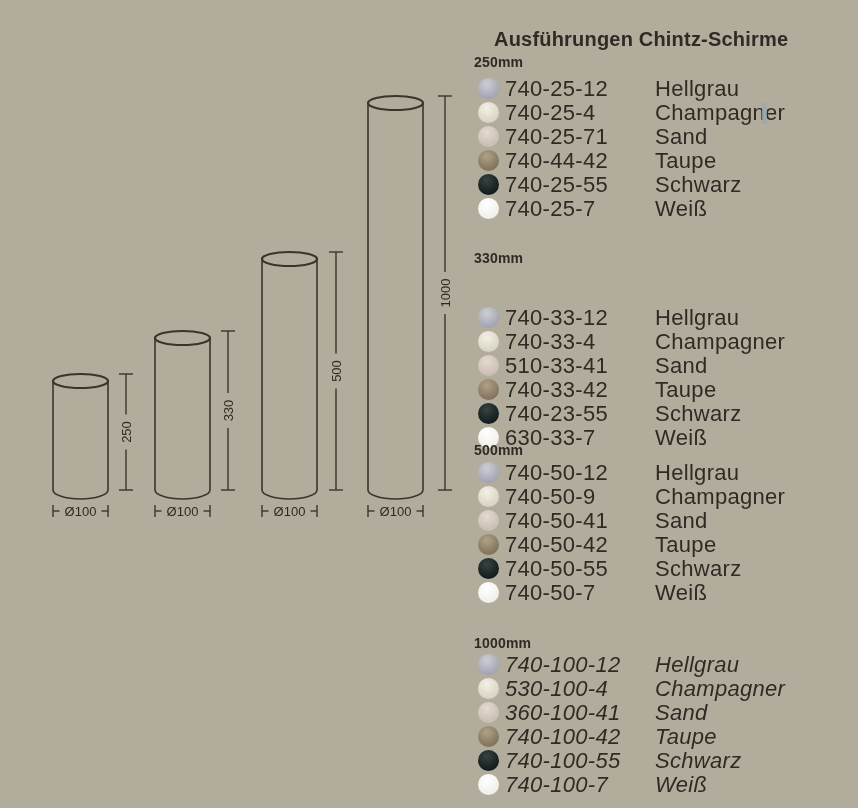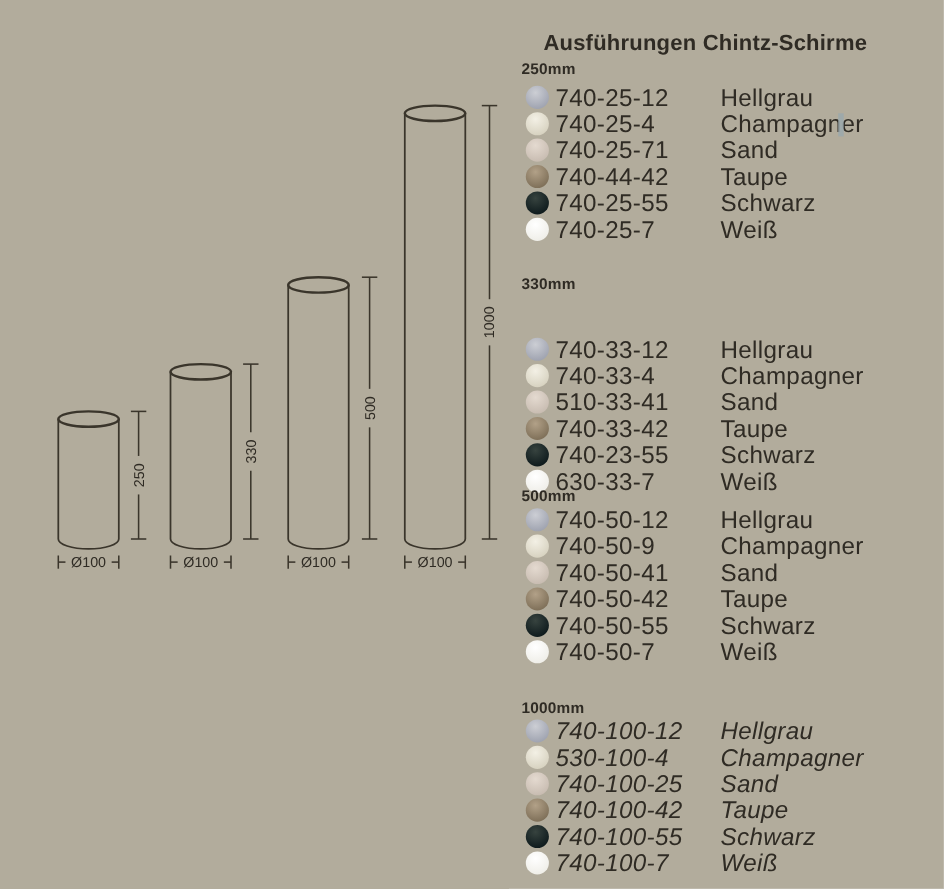--- a/index.html
+++ b/index.html
@@ -228,21 +228,21 @@
           <span class="code">740-100-12</span>
           <span class="cname">Hellgrau</span>
         </div>
         <div class="row">
           <span class="swatch" style="background: radial-gradient(circle at 42% 30%, rgb(243, 240, 229) 0%, rgb(215, 210, 192) 78%);"></span>
           <span class="code">530-100-4</span>
           <span class="cname">Champagner</span>
         </div>
         <div class="row">
           <span class="swatch" style="background: radial-gradient(circle at 42% 30%, rgb(228, 218, 208) 0%, rgb(200, 188, 177) 78%);"></span>
-          <span class="code">740-100-25</span>
+          <span class="code">360-100-41</span>
           <span class="cname">Sand</span>
         </div>
         <div class="row">
           <span class="swatch" style="background: radial-gradient(circle at 42% 30%, rgb(178, 161, 136) 0%, rgb(126, 111, 88) 78%);"></span>
           <span class="code">740-100-42</span>
           <span class="cname">Taupe</span>
         </div>
         <div class="row">
           <span class="swatch" style="background: radial-gradient(circle at 42% 30%, rgb(55, 67, 63) 0%, rgb(14, 26, 28) 78%);"></span>
           <span class="code">740-100-55</span>

